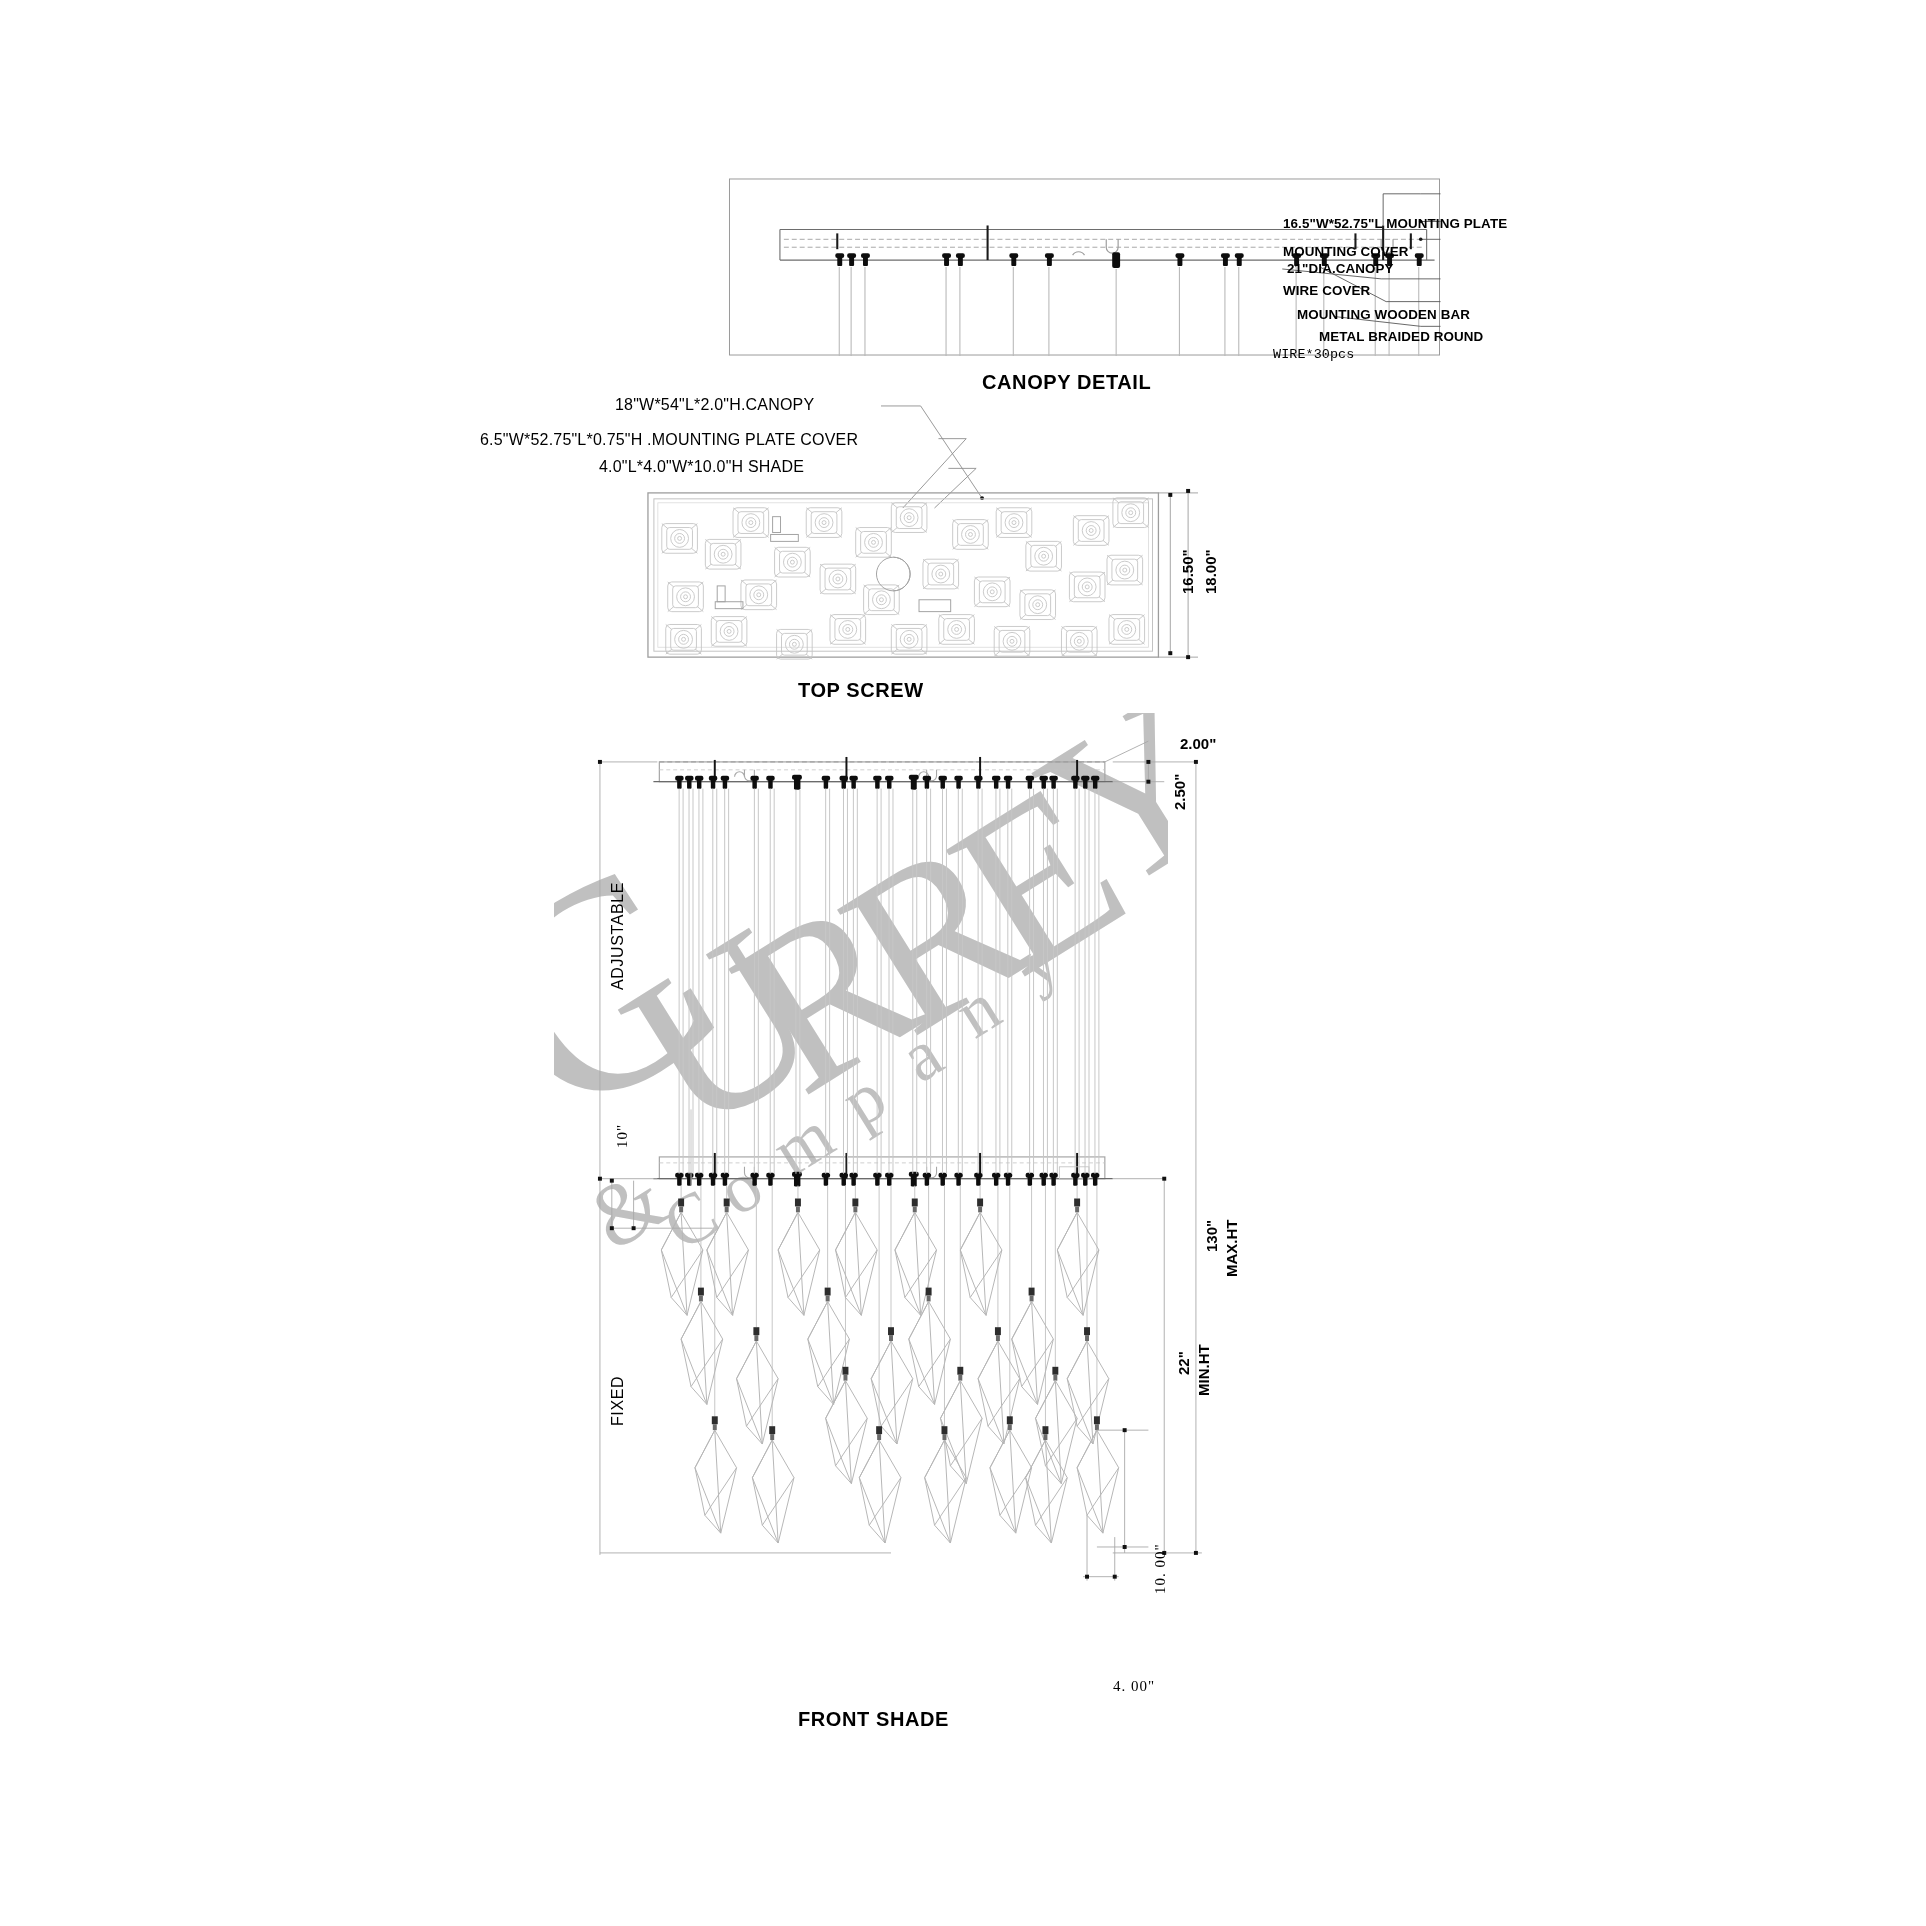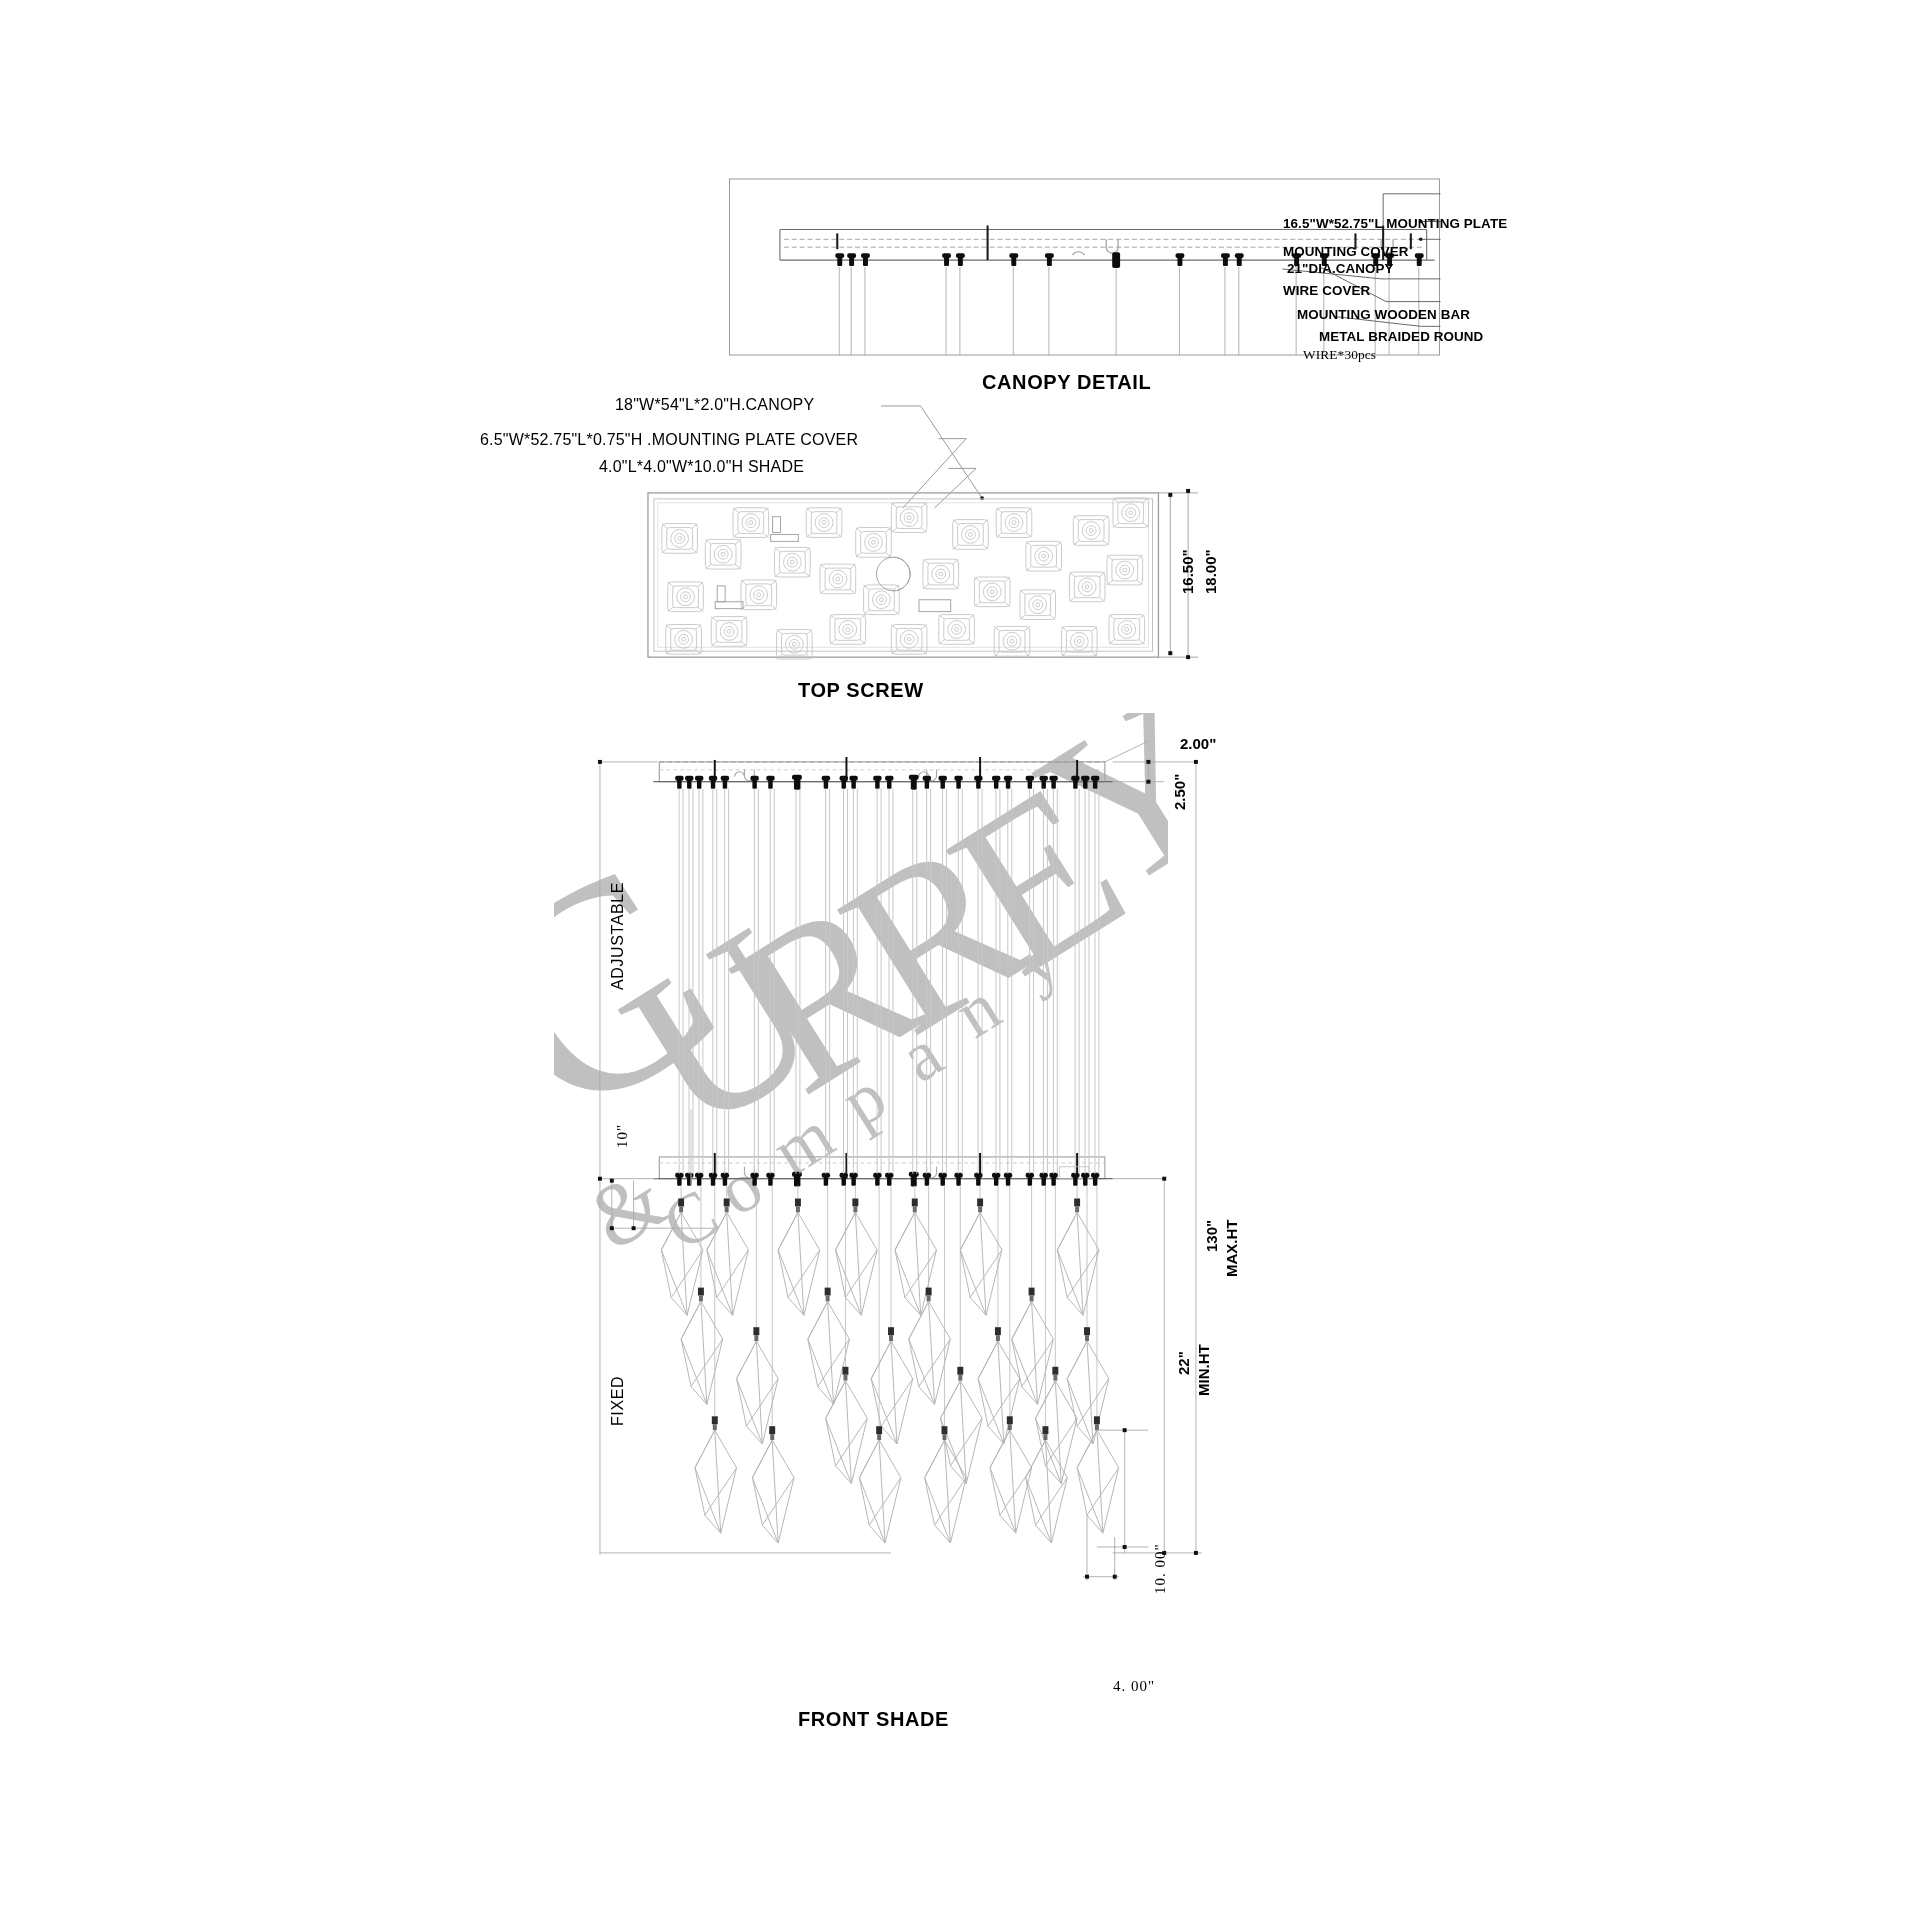--- a/index.html
+++ b/index.html
@@ -150,21 +150,21 @@
       </g>
     </svg>
   </div>
 
   <span class="lbl lbl-sm" style="left:1283px;top:216px;">16.5"W*52.75"L MOUNTING PLATE</span>
   <span class="lbl lbl-sm" style="left:1283px;top:244px;">MOUNTING COVER</span>
   <span class="lbl lbl-sm" style="left:1287px;top:261px;">21"DIA.CANOPY</span>
   <span class="lbl lbl-sm" style="left:1283px;top:283px;">WIRE COVER</span>
   <span class="lbl lbl-sm" style="left:1287px;top:307px;padding-left:10px;">MOUNTING  WOODEN BAR</span>
   <span class="lbl lbl-sm" style="left:1283px;top:329px;margin-left:36px;">METAL BRAIDED ROUND</span>
-  <span class="lbl lbl-sm" style="left:1303px;top:347px;font-family:Liberation Serif, serif;font-weight:400;">WIRE*30pcs</span>
+  <span class="lbl lbl-sm" style="left:1273px;top:347px;font-family:Liberation Mono, monospace;font-weight:400;">WIRE*30pcs</span>
 
   <span class="lbl lbl-title" style="left:982px;top:371px;">CANOPY DETAIL</span>
 
   <span class="lbl lbl-md" style="left:615px;top:396px;">18"W*54"L*2.0"H.CANOPY</span>
   <span class="lbl lbl-md" style="left:480px;top:431px;">6.5"W*52.75"L*0.75"H .MOUNTING PLATE  COVER</span>
   <span class="lbl lbl-md" style="left:599px;top:458px;">4.0"L*4.0"W*10.0"H SHADE</span>
 
   <div style="position:absolute;left:772px;top:401px;">
     <svg width="327" height="109" viewBox="0 0 330 110">
       <g stroke="#8d8d8d" stroke-width="0.9" fill="none">

